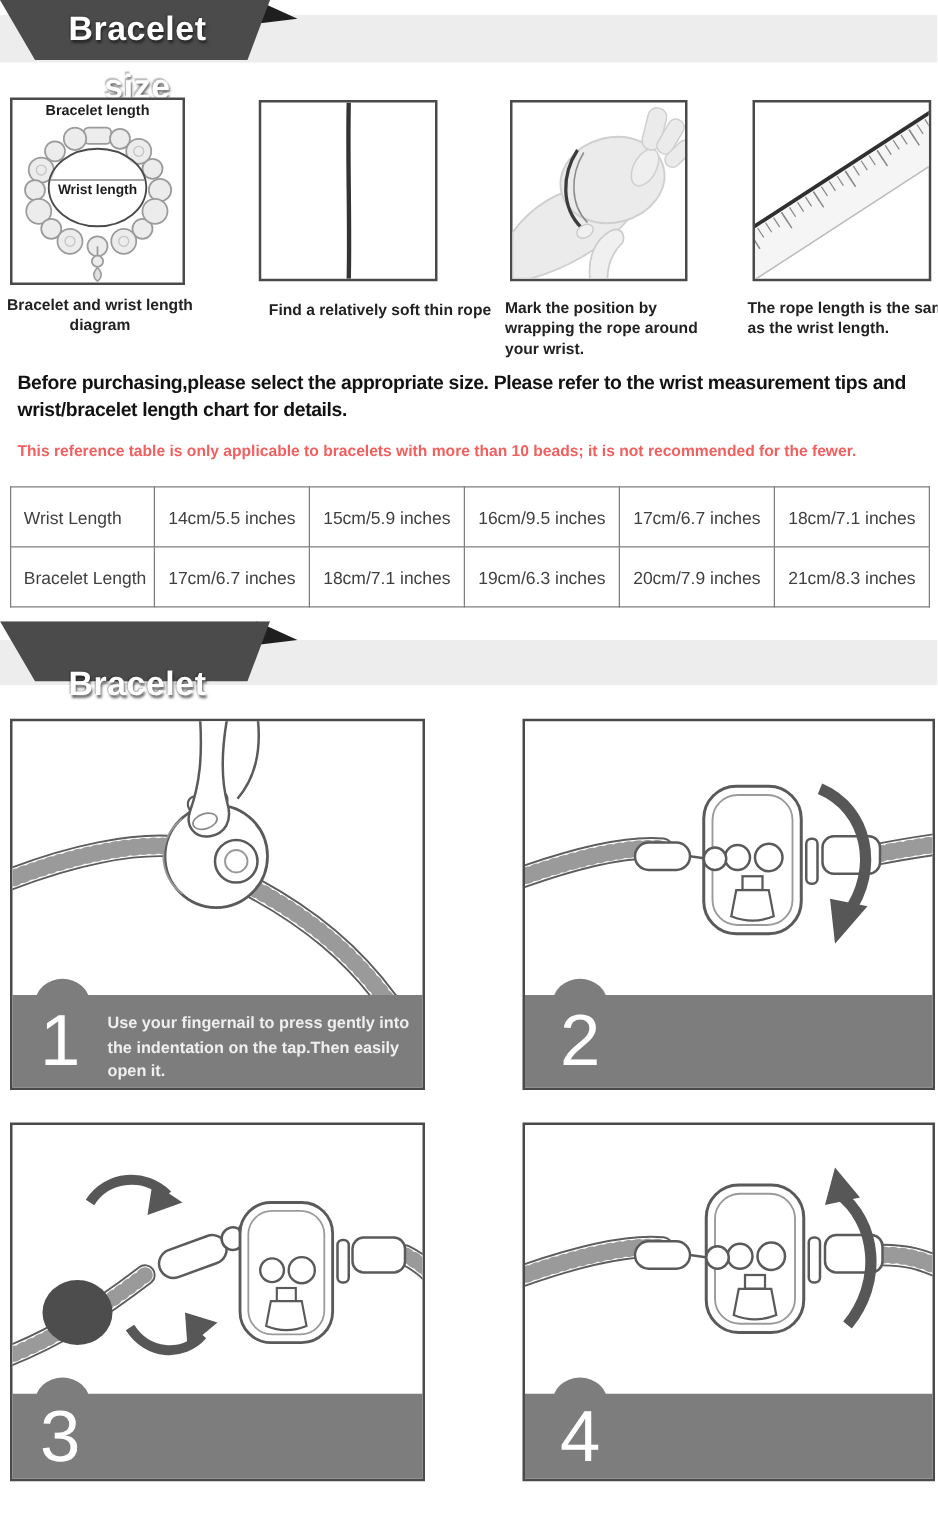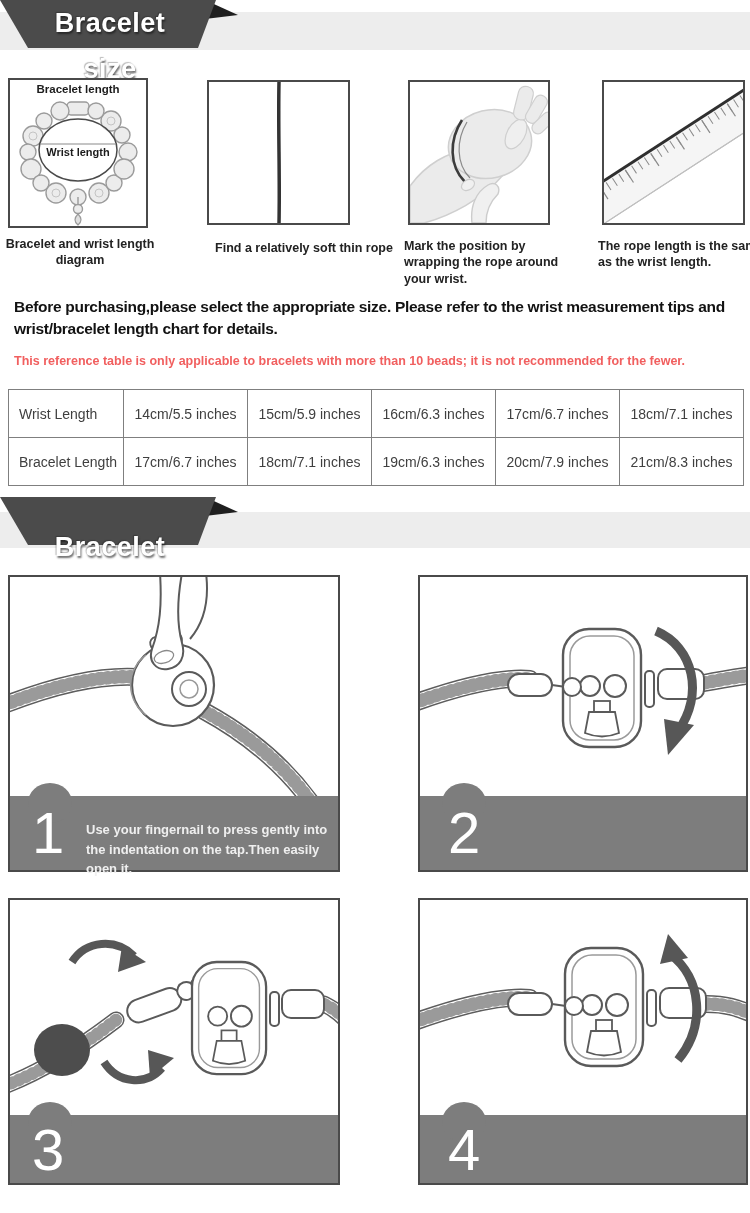--- a/index.html
+++ b/index.html
@@ -20,21 +20,21 @@
   
   table.size{border-collapse:collapse;table-layout:fixed;width:735px;}
   table.size td{border:1.6px solid #7f7f7f;height:47px;font-size:14px;color:#3f3f3f;
      text-align:center;background:#fff;padding:0 2px;}
   table.size td.rowhead{text-align:left;padding-left:10px;}
   
   .step-box{background:#fff;border:2px solid #4a4a4a;box-sizing:border-box;overflow:visible;}
   .step-band{position:absolute;left:0;right:0;bottom:0;background:#7d7d7d;}
   .band-bump{position:absolute;width:44px;height:40px;border-radius:50%;background:#7d7d7d;}
   .step-num{position:absolute;color:#fff;font-size:58px;font-weight:400;line-height:1;}
-  .step-text{position:absolute;color:#efefef;font-size:13px;font-weight:bold;line-height:1.5;margin-top:12px;}
+  .step-text{position:absolute;color:#efefef;font-size:13px;font-weight:bold;line-height:1.5;}
   svg{display:block;}
 </style>
 </head>
 <body>
 
 <svg width="0" height="0" style="position:absolute" aria-hidden="true">
   <defs>
     <g id="clasp">
       <rect x="0" y="0" width="78" height="118" rx="26" fill="#fff" stroke="#5a5a5a" stroke-width="2.4"></rect>
       <rect x="7" y="7" width="64" height="104" rx="20" fill="none" stroke="#9a9a9a" stroke-width="1.5"></rect>
@@ -137,21 +137,21 @@
         <col style="width:124px">
         <col style="width:124px">
         <col style="width:124px">
         <col style="width:124px">
       </colgroup>
     <tbody>
         <tr>
       <td class="rowhead">Wrist Length</td>
       <td>14cm/5.5 inches</td>
       <td>15cm/5.9 inches</td>
-      <td>16cm/6.3 inches</td>
+      <td>16cm/9.5 inches</td>
       <td>17cm/6.7 inches</td>
       <td>18cm/7.1 inches</td>
     </tr>
     <tr>
       <td class="rowhead">Bracelet Length</td>
       <td>17cm/6.7 inches</td>
       <td>18cm/7.1 inches</td>
       <td>19cm/6.3 inches</td>
       <td>20cm/7.9 inches</td>
       <td>21cm/8.3 inches</td>

